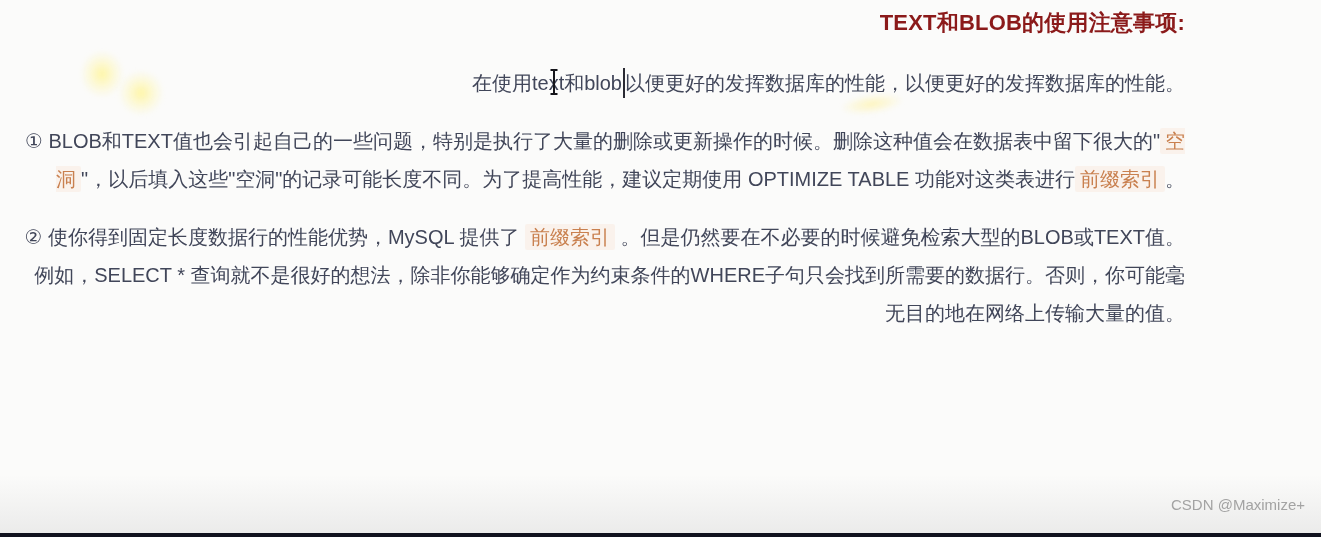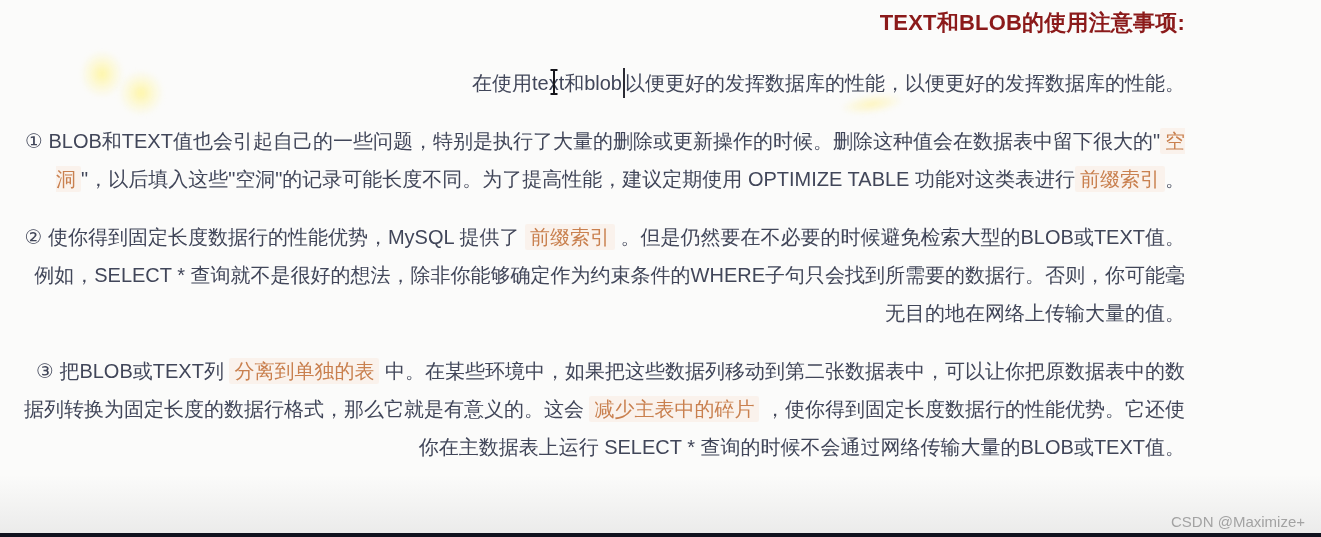--- a/index.html
+++ b/index.html
@@ -84,21 +84,21 @@
     position: absolute;
     left: 0; right: 0; bottom: 4px;
     height: 58px;
     background: linear-gradient(180deg, rgba(250,250,250,0) 0%, rgba(188,188,188,0.25) 100%);
     pointer-events: none;
   }
 
   .watermark {
     position: absolute;
     right: 16px;
-    bottom: 7px;
+    bottom: 24px;
     font-size: 15px;
     color: var(--watermark, #a3a3a3);
     text-align: right;
   }
 
   .bottom-bar {
     position: absolute;
     left: 0; right: 0; bottom: 0;
     height: 4px;
     background: var(--bottom-bar, #10121e);
@@ -122,22 +122,19 @@
     </div>
 
     <div class="body-text">
       <span>① BLOB和TEXT值也会引起自己的一些问题，特别是执行了大量的删除或更新操作的时候。删除这种值会在数据表中留下很大的"</span><span class="term">空洞</span><span>"，以后填入这些"空洞"的记录可能长度不同。为了提高性能，建议定期使用 OPTIMIZE TABLE 功能对这类表进行</span><span class="term">前缀索引</span><span>。</span>
     </div>
 
     <div class="body-text">
       <span>② 使你得到固定长度数据行的性能优势，MySQL 提供了 </span><span class="term">前缀索引</span><span> 。但是仍然要在不必要的时候避免检索大型的BLOB或TEXT值。例如，SELECT * 查询就不是很好的想法，除非你能够确定作为约束条件的WHERE子句只会找到所需要的数据行。否则，你可能毫无目的地在网络上传输大量的值。</span>
     </div>
 
-    <div class="body-text">
-      <span>③ 把BLOB或TEXT列 </span><span class="term">分离到单独的表</span><span> 中。在某些环境中，如果把这些数据列移动到第二张数据表中，可以让你把原数据表中的数据列转换为固定长度的数据行格式，那么它就是有意义的。这会 </span><span class="term">减少主表中的碎片</span><span> ，使你得到固定长度数据行的性能优势。它还使你在主数据表上运行 SELECT * 查询的时候不会通过网络传输大量的BLOB或TEXT值。</span>
-    </div>
 
   </div>
 
   <div class="bottom-fade"></div>
   <div class="watermark">CSDN @Maximize+</div>
   <div class="bottom-bar"></div>
 </div>
 
 </body></html>

